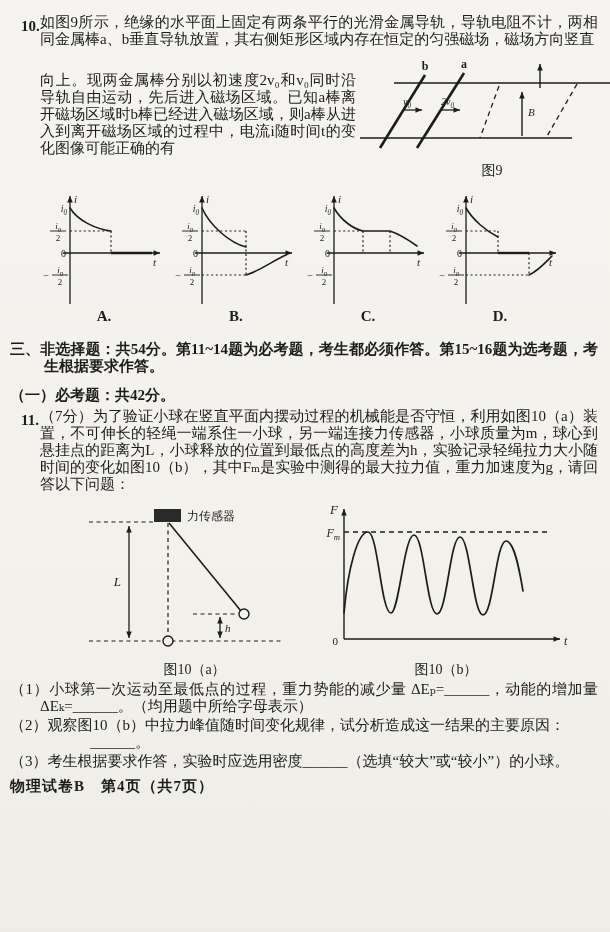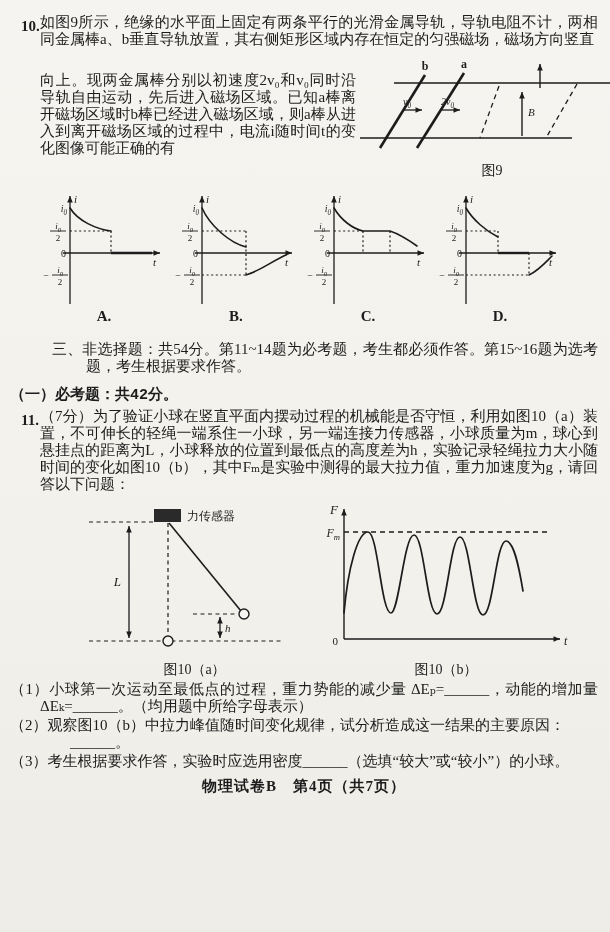--- a/index.html
+++ b/index.html
@@ -14,26 +14,26 @@
   .question{position:relative;padding-left:30px;margin-top:4px;}
   .q-num{position:absolute;left:11px;top:0;line-height:25px;font-weight:bold;}
   .q10-cols{display:flex;align-items:center;}
   .q10-left{width:316px;flex:none;}
   figure{margin:0;display:flex;flex-direction:column;align-items:center;}
   .fig9{flex:1;padding-top:10px;}
   figcaption{font-size:14px;text-align:center;margin-top:10px;}
   .options-row{display:flex;justify-content:space-between;padding:10px 34px 2px 30px;}
   .opt{display:flex;flex-direction:column;align-items:center;}
   .opt-label{font-size:15px;font-weight:bold;margin-top:0px;}
-  .sec{font-weight:normal;margin-top:14px;padding-left:34px;text-indent:-34px;margin-left:42px;}
-  .part{font-weight:bold;margin-top:12px;font-family:Liberation Mono, monospace;}
+  .sec{font-weight:bold;margin-top:14px;padding-left:34px;text-indent:-34px;}
+  .part{font-weight:bold;margin-top:12px;}
   .figs-row{display:flex;justify-content:flex-end;align-items:flex-end;padding:8px 18px 0 34px;}
   .subq{padding-left:30px;text-indent:-30px;margin-top:2px;}
-  .blank-line{margin-left:60px;}
-  .footer{text-align:center;margin-top:8px;font-weight:bold;letter-spacing:1px;}
+  .blank-line{margin-left:80px;}
+  .footer{margin-top:8px;font-weight:bold;letter-spacing:1px;}
   svg{display:block;}
   svg text{font-family:"Liberation Serif","DejaVu Serif",serif;}
 </style>
 </head>
 <body>
 
 <div class="page">
 
   <div class="question">
     <span class="q-num">10.</span>

